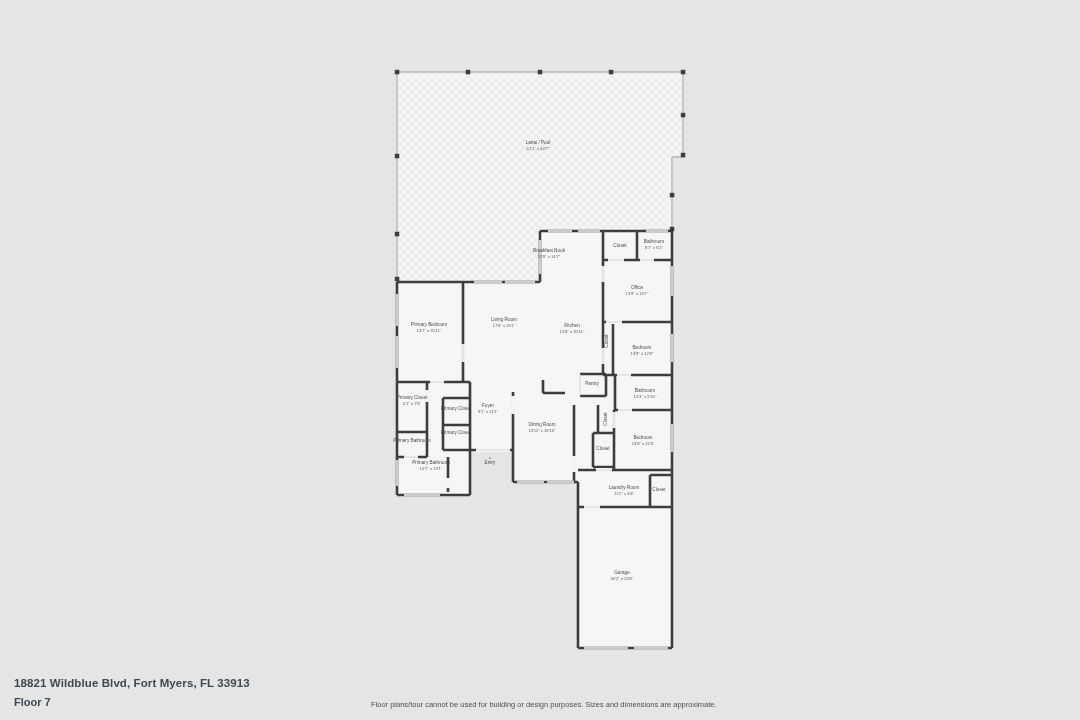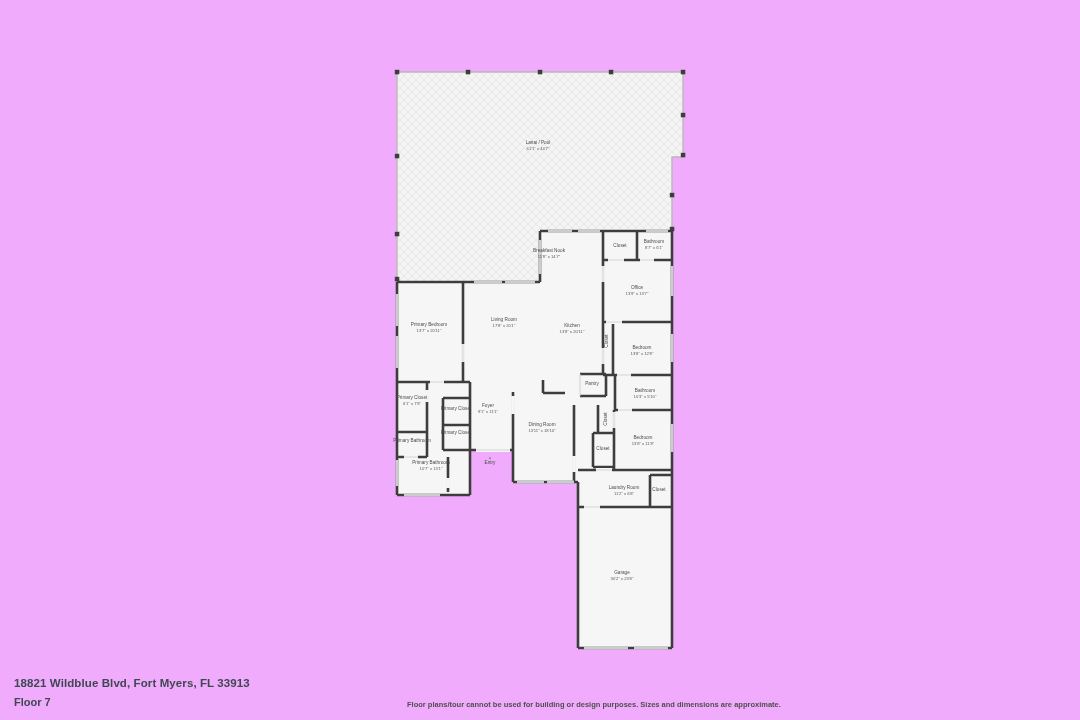--- a/index.html
+++ b/index.html
@@ -1,37 +1,37 @@
 <!DOCTYPE html>
 <html><head>
 <meta charset="utf-8">
 <style>
   html,body { margin:0; padding:0; background:#ffffff; }
   body { width:1080px; height:720px; position:relative; overflow:hidden;
          font-family:"Liberation Sans", sans-serif; }
-  #page { position:absolute; inset:0; background:#f0abfc; }
+  #page { position:absolute; inset:0; background:#e5e5e5; }
 
   #plan-svg { position:absolute; left:0; top:0; }
 
   #labels-layer { position:absolute; left:0; top:0; width:1080px; height:720px; pointer-events:none; }
 
   .room-label { position:absolute; text-align:center; color:#4a4a4a;
                 font-size:9px; line-height:1.3; white-space:nowrap;
                 transform:translate(-50%,-50%) scale(0.52); }
   .room-label.rot { transform:translate(-50%,-50%) rotate(-90deg) scale(0.52); }
   .room-label .nm { display:block; }
   .room-label .dims { display:block; font-size:8px; color:#5a5a5a; }
   .room-label .entry-ic { display:block; font-size:9px; line-height:1; color:#4a4a4a; }
 
   .footer-address { position:absolute; left:14px; top:677px; font-size:11.5px;
                     font-weight:700; color:#3d4852; letter-spacing:0.1px; }
   .footer-floor   { position:absolute; left:14px; top:696px; font-size:11px;
                     font-weight:700; color:#3d4852; }
   .footer-disclaimer { position:absolute; left:371px; top:700px; font-size:7.5px;
-                       font-weight:700; color:#4f4f4f;margin-left:36px; }
+                       font-weight:400; color:#4f4f4f; }
 
   .walls   { stroke:#3d3d3d; stroke-width:2.6; fill:none; stroke-linecap:butt; }
   .erase   { stroke:#f6f6f6; stroke-width:3.8; fill:none; }
   .doors   { stroke:#d4d4d4; stroke-width:1.1; fill:none; }
   .windows { stroke:#c9cdce; stroke-width:2.8; fill:none; }
   .lanai-line { stroke:#b8b8b8; stroke-width:1.4; fill:none; }
   .post { fill:#3d3d3d; }
 </style>
 </head>
 <body>

